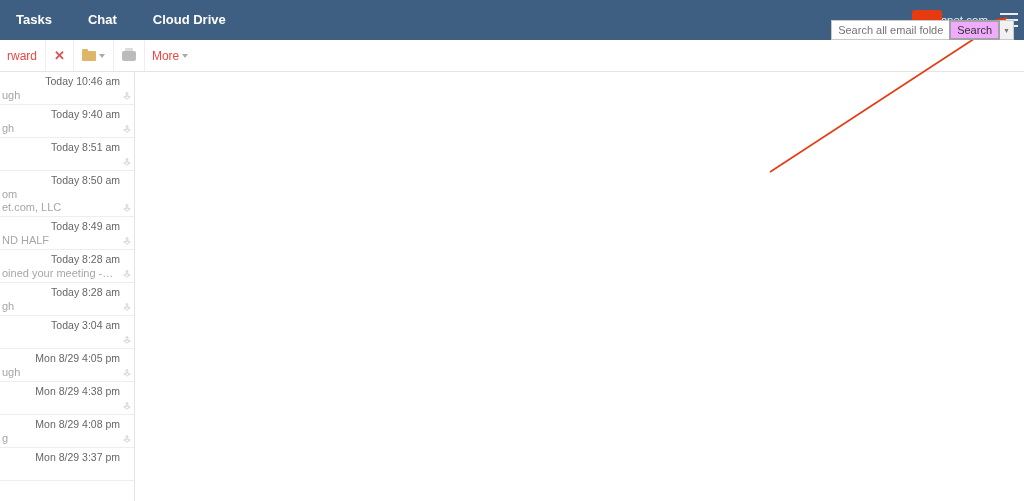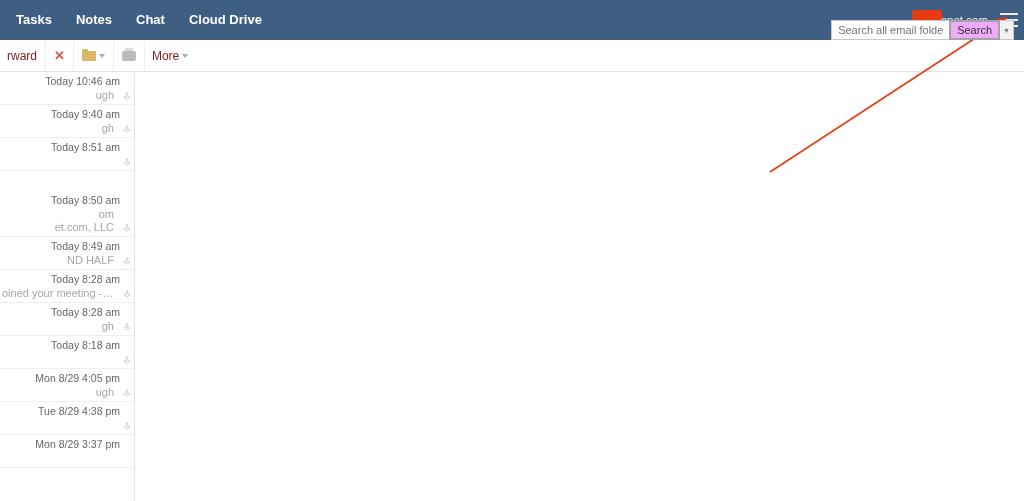--- a/index.html
+++ b/index.html
@@ -9,21 +9,21 @@
   .topbar {
     height: 40px;
     background: #3e5e82;
     display: flex;
     align-items: center;
     color: #fff;
     font-size: 13px;
     padding-left: 6px;
     position: relative;
   }
-  .topbar .nav { display: flex; gap: 4px; }
+  .topbar .nav { display: flex; gap: 16px; }
   .topbar .nav-item {
     padding: 0 10px;
     line-height: 40px;
     font-weight: 600;
     cursor: pointer;
   }
   .topbar .right {
     margin-left: auto;
     display: flex;
     align-items: center;
@@ -103,21 +103,21 @@
   }
   .toolbar .tb-btn {
     padding: 0 8px;
     height: 100%;
     display: flex;
     align-items: center;
     border-right: 1px solid #eee;
     cursor: pointer;
     gap: 3px;
   }
-  .toolbar .tb-btn.text { color: #7f1d1d; padding-left: 7px; }
+  .toolbar .tb-btn.text { color: #ef4444; padding-left: 7px; }
   .toolbar .x-icon { color: #d9534f; font-weight: bold; font-size: 13px; }
   .toolbar .folder-icon {
     width: 14px; height: 10px; background: #ddb667; border-radius: 1px;
     position: relative; display: inline-block;
   }
   .toolbar .folder-icon::before {
     content: ""; position: absolute; top: -2px; left: 0; width: 6px; height: 2px; background: #ddb667; border-radius: 1px 1px 0 0;
   }
   .toolbar .caret {
     width: 0; height: 0; border-left: 3px solid transparent; border-right: 3px solid transparent; border-top: 4px solid #aaa;
@@ -134,21 +134,20 @@
   .main { display: flex; height: calc(501px - 40px - 32px); }
   .list-pane {
     width: 135px;
     border-right: 1px solid #e4e4e4;
     overflow: hidden;
     position: relative;
   }
   .list-scroll {
     overflow-y: scroll;
     height: 100%;
-    text-align: right;
   }
   
   .list-scroll::-webkit-scrollbar { width: 10px; background: #f1f1f1; }
   .list-scroll::-webkit-scrollbar-thumb { background: #c6c6c6; border-radius: 2px; }
   .list-scroll::-webkit-scrollbar-button { height: 10px; background: #f1f1f1; }
 
   .msg {
     border-bottom: 1px solid #eee;
     padding: 4px 4px 4px 4px;
     font-size: 11px;
@@ -187,21 +186,20 @@
   
   .arrow-svg { position: absolute; left: 0; top: 0; pointer-events: none; }
 
 </style>
 </head>
 <body>
 
 <div class="topbar">
   <div class="nav">
     <div class="nav-item">Tasks</div>
-    <div class="nav-item">Notes</div>
     <div class="nav-item">Chat</div>
     <div class="nav-item">Cloud Drive</div>
   </div>
   <div class="right">
     <div class="account">
       <span class="redact"></span>
       <span>@appnet.com</span>
     </div>
     <div class="hamburger">
       <span></span>
@@ -260,21 +258,21 @@
         </div>
         <div class="msg">
           <div class="time">Today 8:51 am</div>
           <div class="subj"></div>
           <span class="flag">
             <svg width="8" height="8" viewBox="0 0 10 10">
               <path d="M5 1 L9 4 L6 4 L6 9 L4 9 L4 4 L1 4 Z" fill="none" stroke="#c9c9c9" stroke-width="1" transform="rotate(180 5 5)"></path>
             </svg>
           </span>
         </div>
-        <div class="msg" style="height: 46px; margin-top: 20px;">
+        <div class="msg" style="height: 46px;">
           <div class="time">Today 8:50 am</div>
           <div class="subj" style="bottom: 16px;">om</div>
           <div class="subj">et.com, LLC</div>
           <span class="flag">
             <svg width="8" height="8" viewBox="0 0 10 10">
               <path d="M5 1 L9 4 L6 4 L6 9 L4 9 L4 4 L1 4 Z" fill="none" stroke="#c9c9c9" stroke-width="1" transform="rotate(180 5 5)"></path>
             </svg>
           </span>
         </div>
         <div class="msg">
@@ -298,40 +296,49 @@
         <div class="msg">
           <div class="time">Today 8:28 am</div>
           <div class="subj">gh</div>
           <span class="flag">
             <svg width="8" height="8" viewBox="0 0 10 10">
               <path d="M5 1 L9 4 L6 4 L6 9 L4 9 L4 4 L1 4 Z" fill="none" stroke="#c9c9c9" stroke-width="1" transform="rotate(180 5 5)"></path>
             </svg>
           </span>
         </div>
         <div class="msg">
-          <div class="time">Today 8:18 am</div>
+          <div class="time">Today 3:04 am</div>
           <div class="subj"></div>
           <span class="flag">
             <svg width="8" height="8" viewBox="0 0 10 10">
               <path d="M5 1 L9 4 L6 4 L6 9 L4 9 L4 4 L1 4 Z" fill="none" stroke="#c9c9c9" stroke-width="1" transform="rotate(180 5 5)"></path>
             </svg>
           </span>
         </div>
         <div class="msg">
           <div class="time">Mon 8/29 4:05 pm</div>
           <div class="subj">ugh</div>
           <span class="flag">
             <svg width="8" height="8" viewBox="0 0 10 10">
               <path d="M5 1 L9 4 L6 4 L6 9 L4 9 L4 4 L1 4 Z" fill="none" stroke="#c9c9c9" stroke-width="1" transform="rotate(180 5 5)"></path>
             </svg>
           </span>
         </div>
         <div class="msg">
-          <div class="time">Tue 8/29 4:38 pm</div>
+          <div class="time">Mon 8/29 4:38 pm</div>
           <div class="subj"></div>
+          <span class="flag">
+            <svg width="8" height="8" viewBox="0 0 10 10">
+              <path d="M5 1 L9 4 L6 4 L6 9 L4 9 L4 4 L1 4 Z" fill="none" stroke="#c9c9c9" stroke-width="1" transform="rotate(180 5 5)"></path>
+            </svg>
+          </span>
+        </div>
+        <div class="msg">
+          <div class="time">Mon 8/29 4:08 pm</div>
+          <div class="subj">g</div>
           <span class="flag">
             <svg width="8" height="8" viewBox="0 0 10 10">
               <path d="M5 1 L9 4 L6 4 L6 9 L4 9 L4 4 L1 4 Z" fill="none" stroke="#c9c9c9" stroke-width="1" transform="rotate(180 5 5)"></path>
             </svg>
           </span>
         </div>
         <div class="msg">
           <div class="time">Mon 8/29 3:37 pm</div>
           <div class="subj"></div>
         </div>

